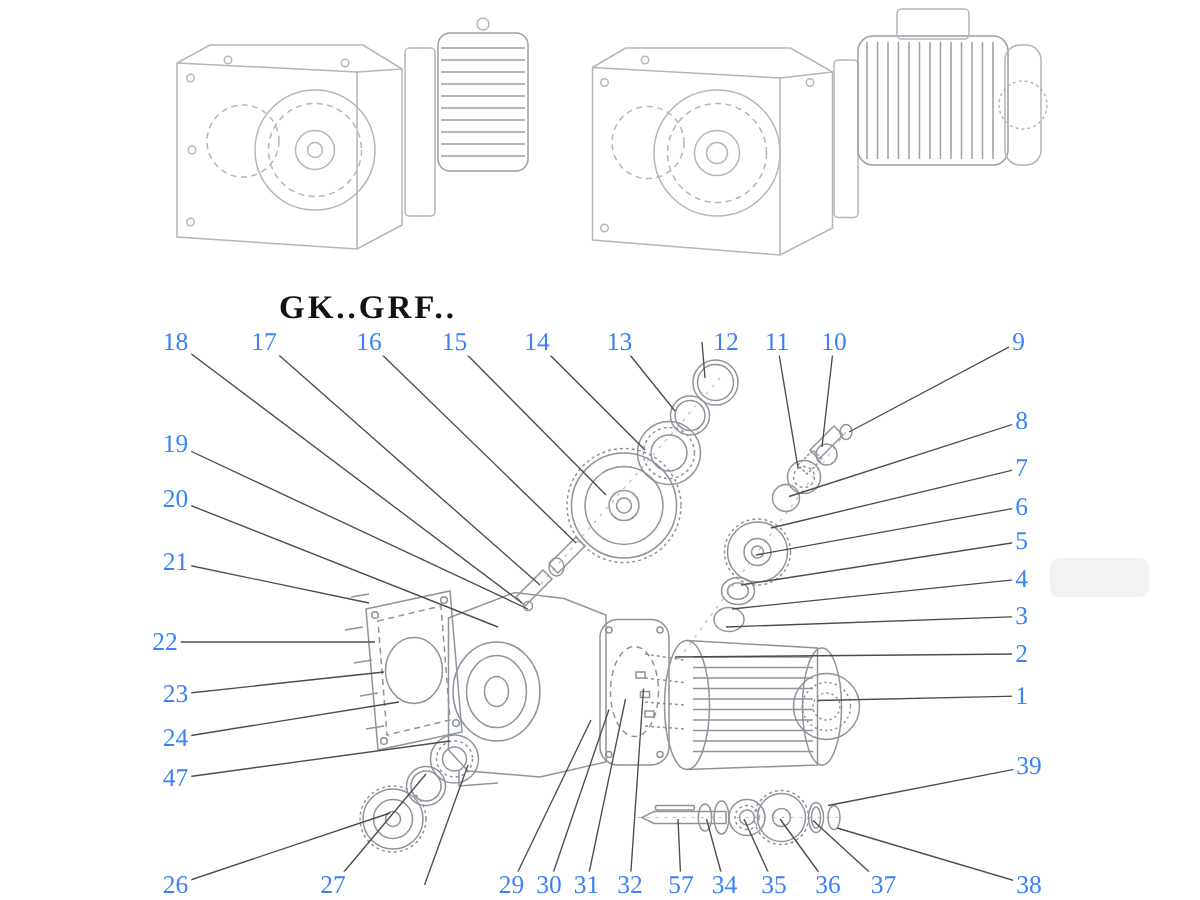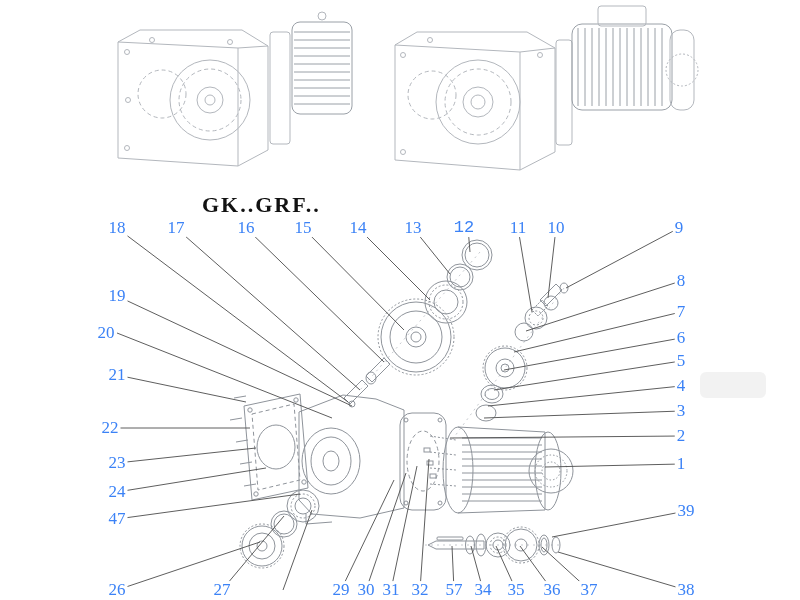--- a/index.html
+++ b/index.html
@@ -1,21 +1,21 @@
 <!DOCTYPE html>
 <html><head>
 <meta charset="utf-8">
 <style>
   * { margin:0; padding:0; box-sizing:border-box; }
   html,body { width:800px; height:600px; background:#ffffff; overflow:hidden;
               font-family:"Liberation Serif", serif; }
   #stage { position:relative; width:800px; height:600px; background:#ffffff; }
   svg.layer { position:absolute; left:0; top:0; }
   .heading { position:absolute; font-weight:bold; font-size:22px; color:#121212;
-             letter-spacing:2px; white-space:nowrap;margin-left:16px; }
+             letter-spacing:2px; white-space:nowrap; }
   .callout { position:absolute; transform:translate(-50%,-50%); font-size:17px;
              color:#3b82f6; background:#ffffff; padding:0 2px; line-height:1.05;
              font-weight:500; }
   #leader-svg line { stroke:#4c4c4c; stroke-width:0.9; }
   #watermark { position:absolute; left:700px; top:372px; width:66px; height:26px;
                background:#ececec; border-radius:6px; opacity:0.7; }
   
   .lt  { stroke:#b3b7bd; fill:none; stroke-width:1; }
   .lt2 { stroke:#9aa0a7; fill:none; stroke-width:1; }
   .ex  { stroke:#8f949b; fill:none; stroke-width:1; }
@@ -225,36 +225,36 @@
 
   <div class="heading" style="left:186px; top:192px;">GK..GRF..</div>
 
   <div id="callout-layer">
       <div class="callout" style="left: 117px; top: 228px;">18</div>
       <div class="callout" style="left: 176px; top: 228px;">17</div>
       <div class="callout" style="left: 246px; top: 228px;">16</div>
       <div class="callout" style="left: 303px; top: 228px;">15</div>
       <div class="callout" style="left: 358px; top: 228px;">14</div>
       <div class="callout" style="left: 413px; top: 228px;">13</div>
-      <div class="callout" style="left: 464px; top: 228px; font-family: Liberation Mono, monospace;">12</div>
+      <div class="callout" style="left: 484px; top: 228px;">12</div>
       <div class="callout" style="left: 518px; top: 228px;">11</div>
       <div class="callout" style="left: 556px; top: 228px;">10</div>
       <div class="callout" style="left: 679px; top: 228px;">9</div>
       <div class="callout" style="left: 681px; top: 281px;">8</div>
       <div class="callout" style="left: 681px; top: 312px;">7</div>
       <div class="callout" style="left: 681px; top: 338px;">6</div>
       <div class="callout" style="left: 681px; top: 361px;">5</div>
       <div class="callout" style="left: 681px; top: 386px;">4</div>
       <div class="callout" style="left: 681px; top: 411px;">3</div>
       <div class="callout" style="left: 681px; top: 436px;">2</div>
       <div class="callout" style="left: 681px; top: 464px;">1</div>
       <div class="callout" style="left: 686px; top: 511px;">39</div>
       <div class="callout" style="left: 686px; top: 590px;">38</div>
       <div class="callout" style="left: 117px; top: 296px;">19</div>
-      <div class="callout" style="left: 106px; top: 333px;">20</div>
+      <div class="callout" style="left: 117px; top: 333px;">20</div>
       <div class="callout" style="left: 117px; top: 375px;">21</div>
       <div class="callout" style="left: 110px; top: 428px;">22</div>
       <div class="callout" style="left: 117px; top: 463px;">23</div>
       <div class="callout" style="left: 117px; top: 492px;">24</div>
       <div class="callout" style="left: 117px; top: 519px;">47</div>
       <div class="callout" style="left: 117px; top: 590px;">26</div>
       <div class="callout" style="left: 222px; top: 590px;">27</div>
       <div class="callout" style="left: 283px; top: 616px;">28</div>
       <div class="callout" style="left: 341px; top: 590px;">29</div>
       <div class="callout" style="left: 366px; top: 590px;">30</div>

